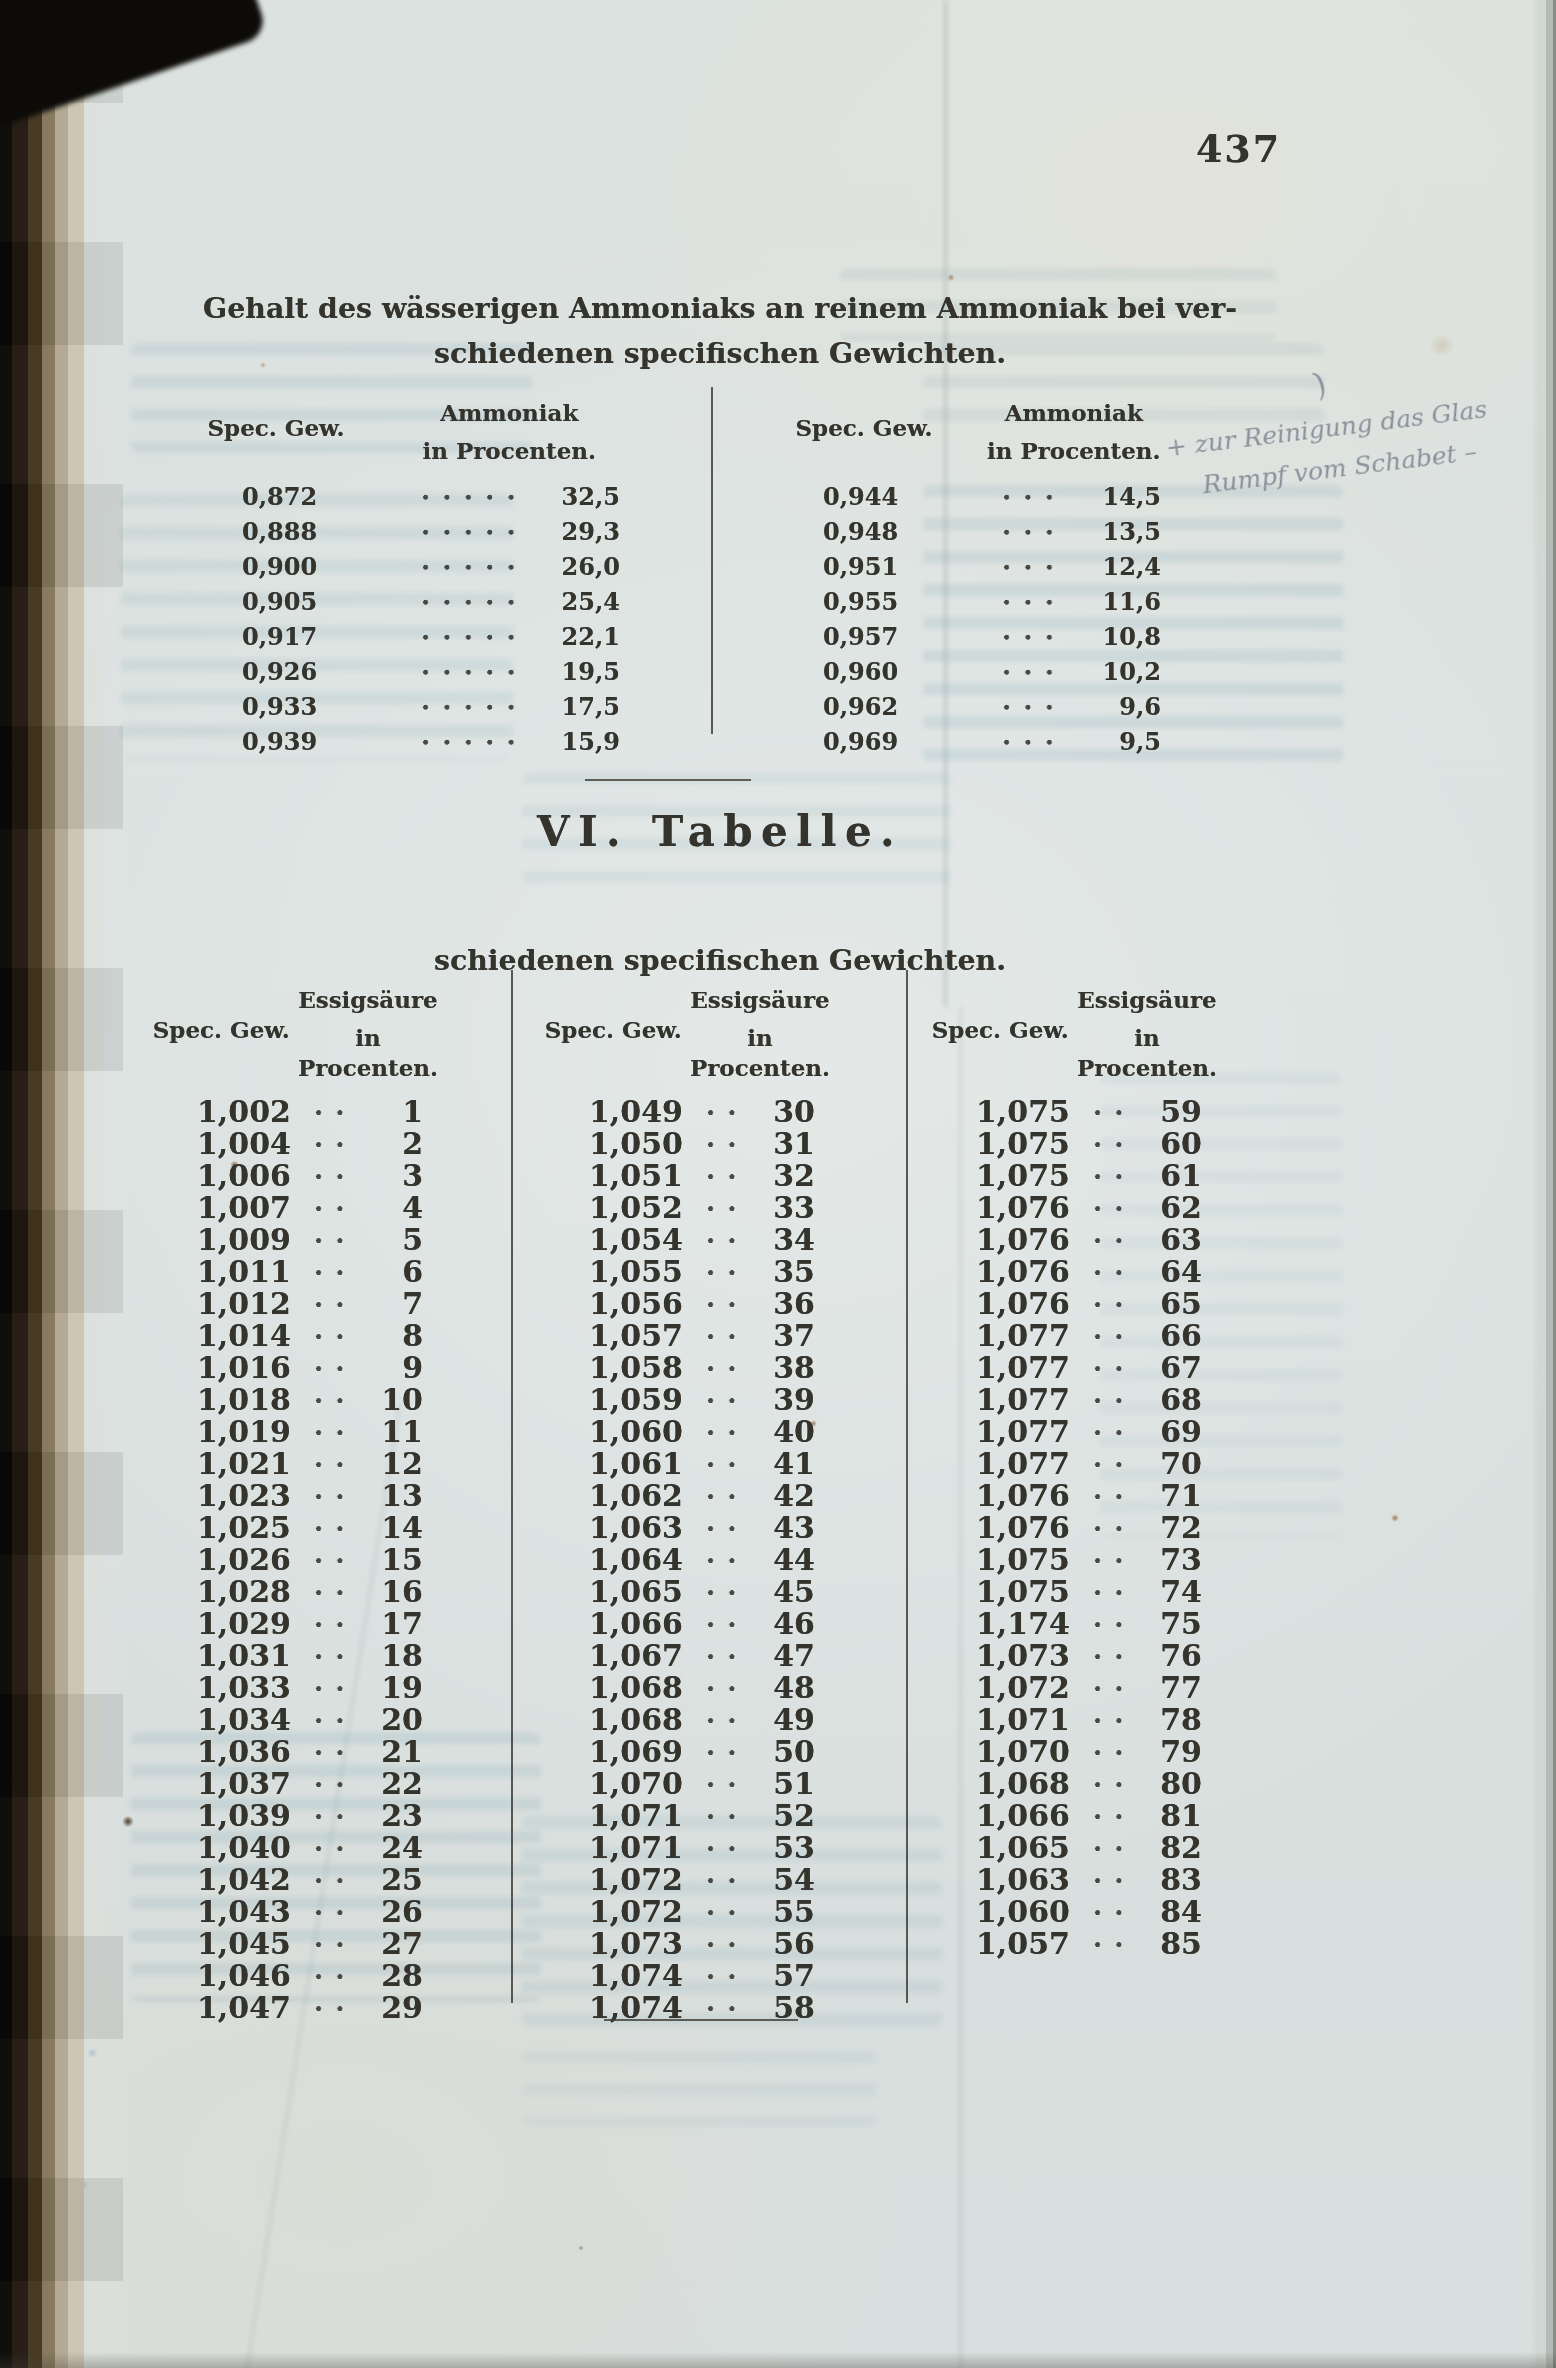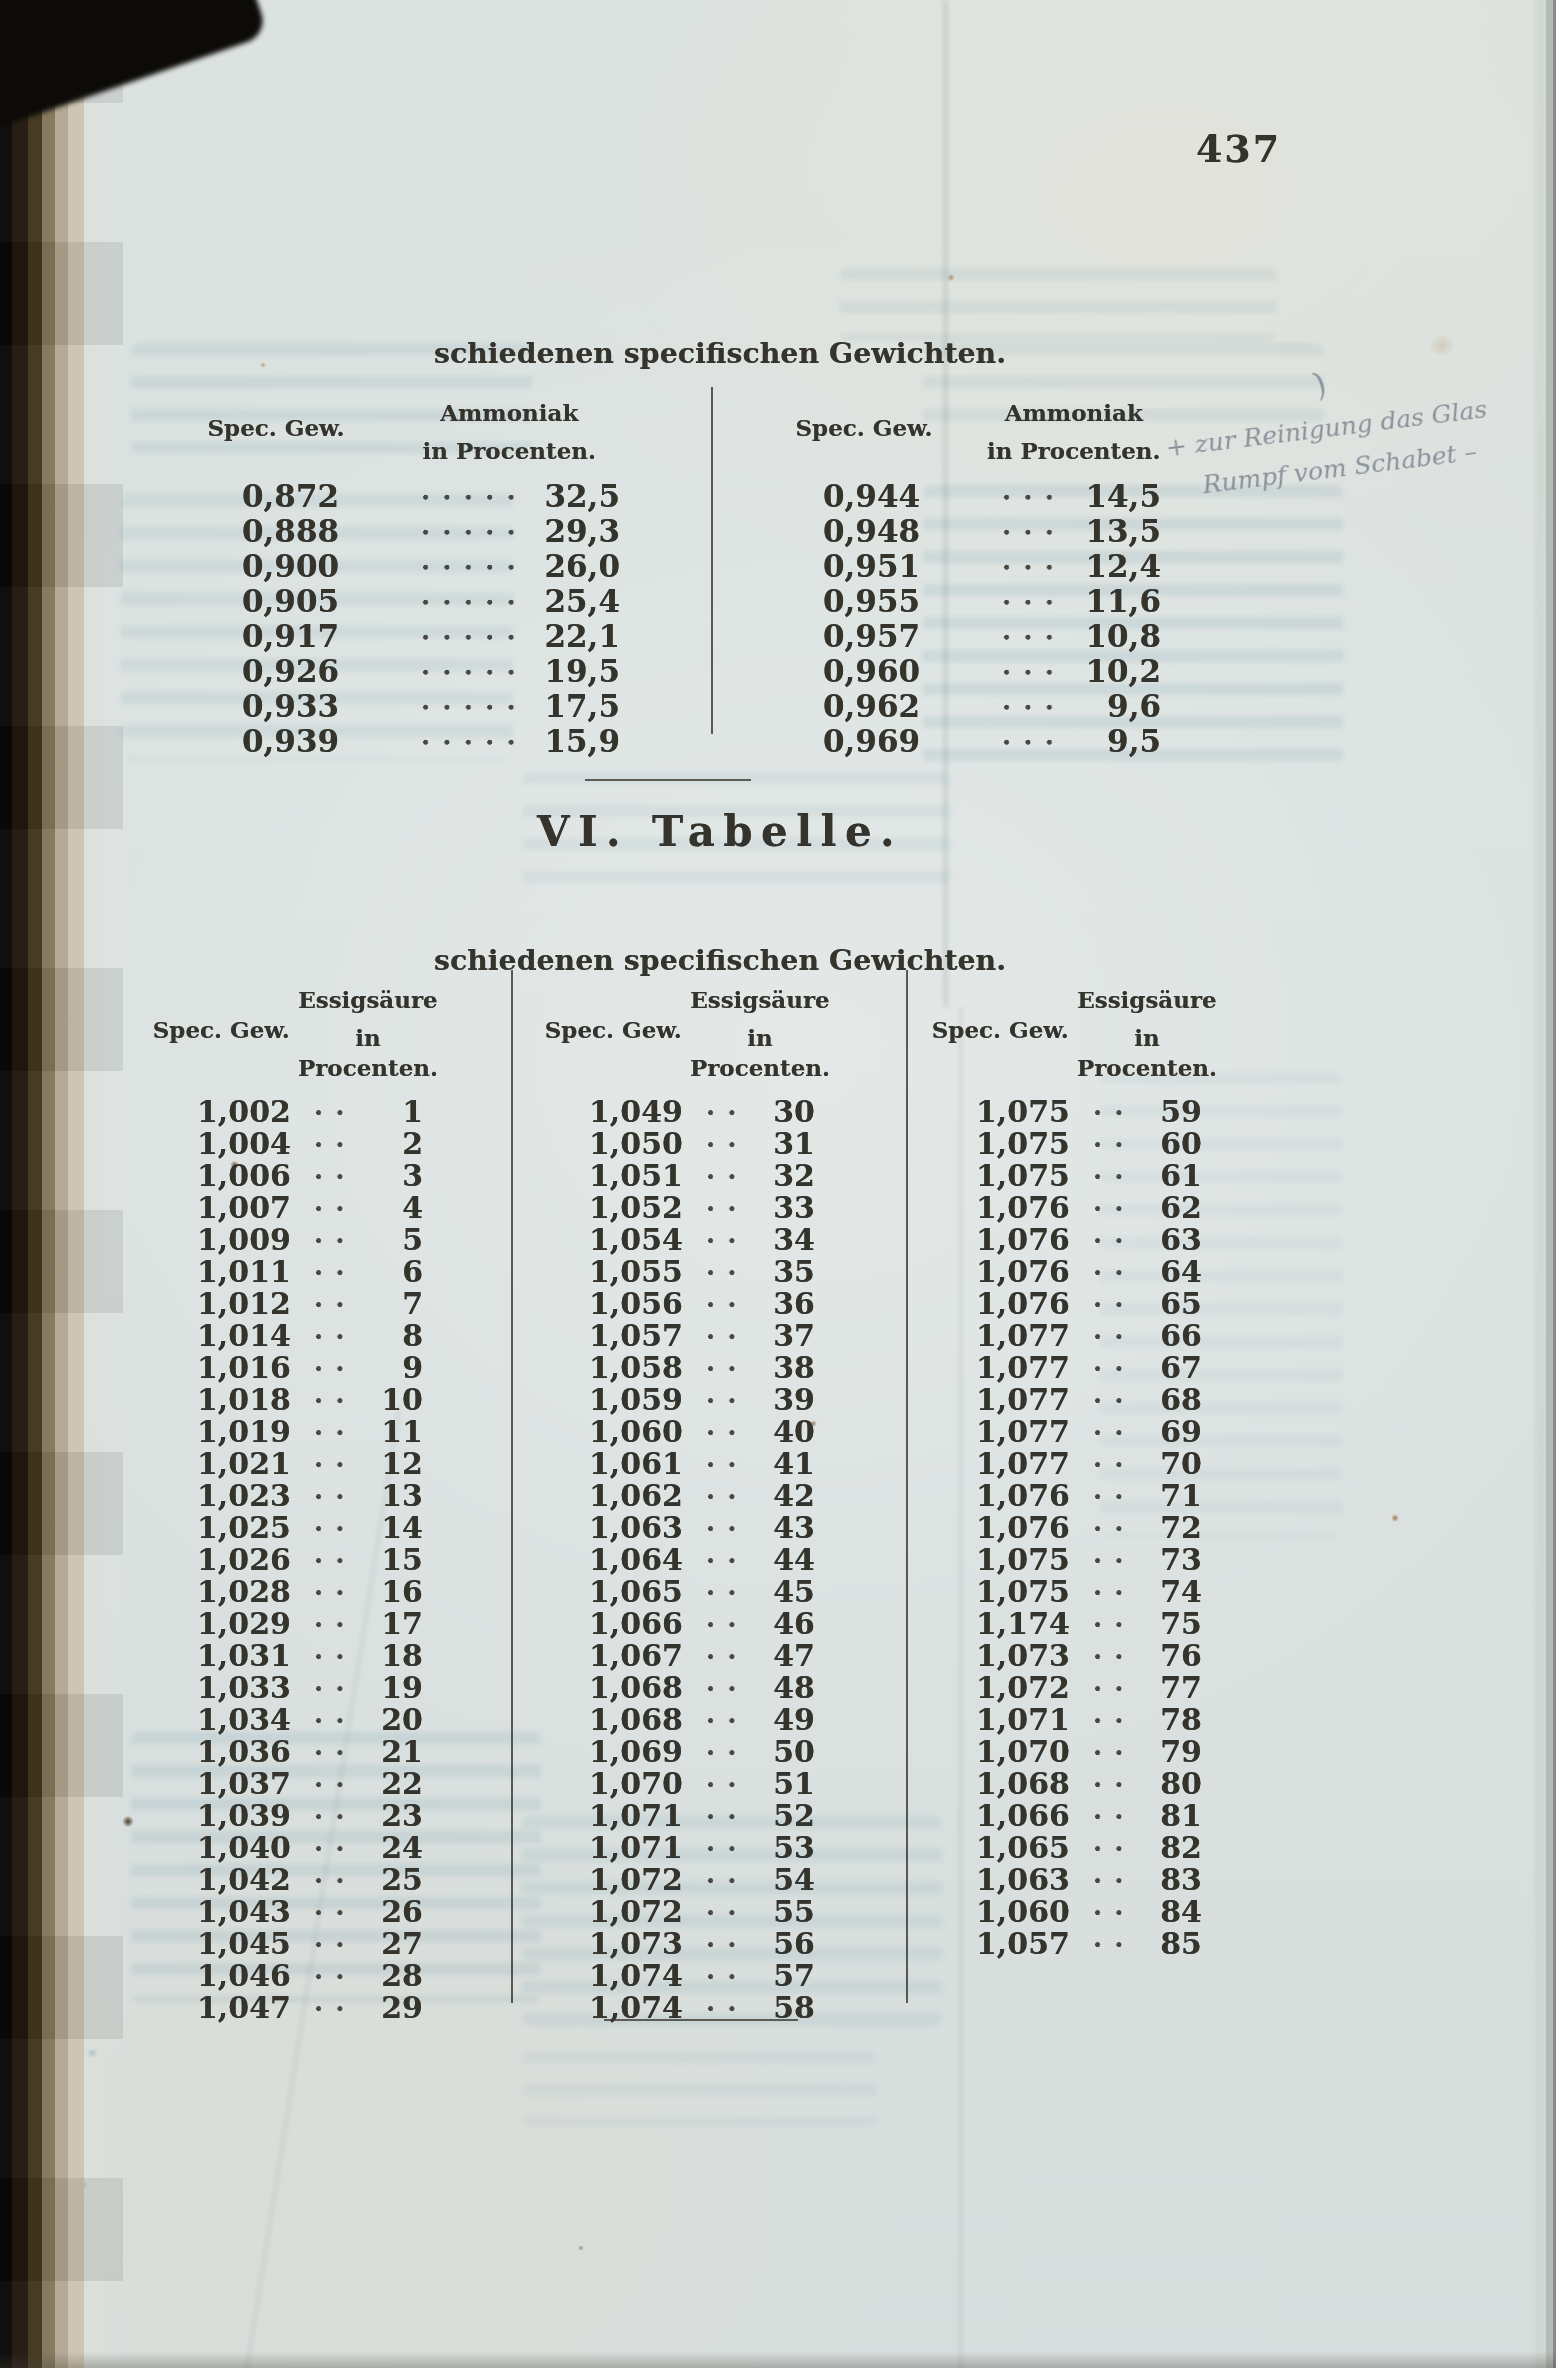--- a/index.html
+++ b/index.html
@@ -34,21 +34,21 @@
   .h-val{flex:1;text-align:center;font-weight:bold;font-size:23px;line-height:1.3;}
   .h-val span{display:block;margin-top:8px;}
   .trow{display:flex;align-items:center;text-shadow:0 0 0.6px rgba(40,40,35,.55);}
   .spec{font-weight:bold;white-space:nowrap;}
   .pct{font-weight:bold;text-align:right;white-space:nowrap;}
   .dots{flex:1;align-self:stretch;margin:0 7.5px 0 15px;
     background-image:radial-gradient(circle at 5.6px 52%, rgba(52,51,44,.88) 2.2px, rgba(52,51,44,0) 2.8px);
     background-size:21.4px 100%;background-repeat:repeat-x;}
   .tv .thead{margin:0 0 13px 0;}
   .tv .h-spec{width:191px;padding-left:7.5px;}
-  .tv .trow{height:35px;font-size:31px;}
+  .tv .trow{height:35px;font-size:24px;}
   .tv .spec{width:163px;}
   .tv .pct{width:89px;}
   .tvi .thead{margin:0 0 13px 0;}
   .tvi .h-spec{width:154px;padding-left:3.7px;}
   .tvi .trow{height:32px;font-size:30px;}
   .tvi .spec{width:101px;}
   .tvi .pct{width:58px;}
   .tvi .rows{margin-left:48px;margin-right:15px;}
   .tv .rows{margin-left:42px;}
   .vrule{position:absolute;width:2.3px;background:rgba(55,53,46,.8);}
@@ -84,20 +84,21 @@
   <div class="speck" style="left:260px;top:362px;width:5.6px;height:5.6px;background:radial-gradient(circle,rgba(170,120,60,.6),transparent 70%);"></div>
   <div class="speck" style="left:578px;top:2245px;width:5.6px;height:5.6px;background:radial-gradient(circle,rgba(140,95,45,.6),transparent 70%);"></div>
   <div class="speck" style="left:1426px;top:336px;width:32px;height:18.6px;background:radial-gradient(circle,rgba(170,140,90,.25),transparent 70%);"></div>
   <div class="speck" style="left:86px;top:2049px;width:13px;height:8.4px;background:radial-gradient(circle,rgba(74,111,174,.6),transparent 75%);"></div>
   <div class="speck" style="left:80px;top:2181px;width:7.5px;height:7.5px;background:radial-gradient(circle,rgba(74,111,174,.5),transparent 75%);"></div>
   <div class="speck" style="left:43px;top:1033px;width:13px;height:11.2px;background:radial-gradient(circle,rgba(30,20,10,.9),transparent 75%);"></div>
   <div class="speck" style="left:47px;top:1214px;width:12px;height:10.3px;background:radial-gradient(circle,rgba(30,20,10,.9),transparent 75%);"></div>
 
   <div class="pagenum" style="left:1196px;top:126px;">437</div>
 
+  <div class="center-line sub" style="top:291px;">Gehalt des wässerigen Ammoniaks an reinem Ammoniak bei ver-</div>
   <div class="center-line sub" style="top:336px;">schiedenen specifischen Gewichten.</div>
 
   <div class="tgroup tv" style="left:200px;top:390px;width:420px;">
     <div class="thead">
       <span class="h-spec">Spec. Gew.</span>
       <span class="h-val">
         <span>Ammoniak</span>
         <span>in Procenten.</span>
       </span>
     </div>

